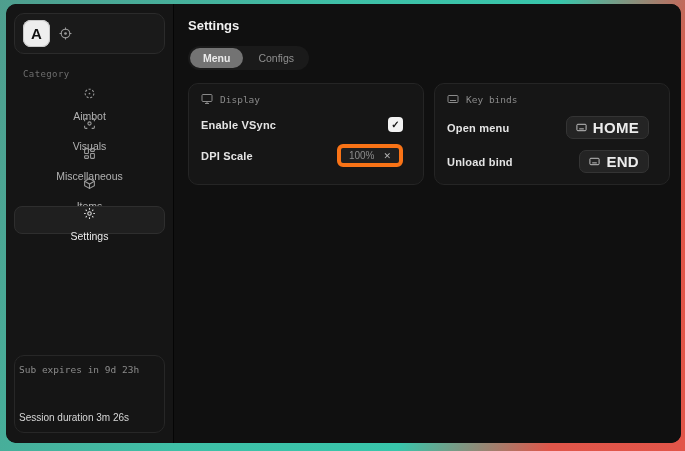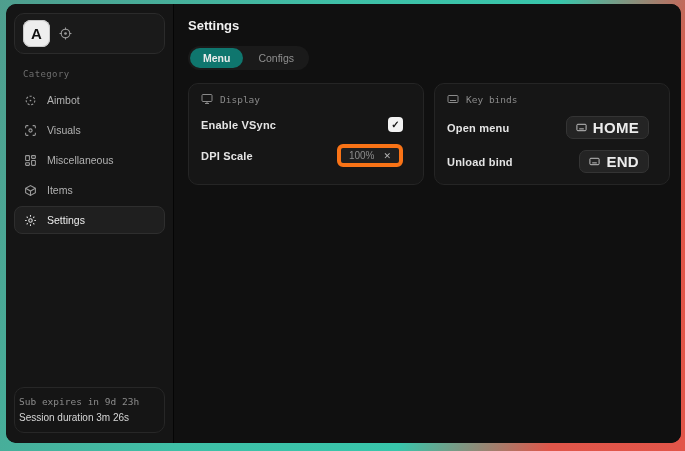--- a/index.html
+++ b/index.html
@@ -31,41 +31,41 @@
     box-shadow:inset 0 0 0 1px #c9c9c9;flex:0 0 auto;
   }
   .logo-text{flex:1;min-width:0;line-height:1.25;}
   .logo-title{color:#f2f2f2;font-size:10.5px;font-weight:bold;}
   .logo-sub{color:#969696;font-size:9.5px;}
   .logo-target{color:#9a9a9a;flex:0 0 auto;display:flex;}
   .cat-label{color:#6e6e6e;font-size:9px;margin:15px 0 7px 9px;letter-spacing:.4px;}
   .nav{display:flex;flex-direction:column;gap:2px;}
   .nav-item{
     height:26px;display:flex;align-items:center;gap:10px;padding:0 9px;
-    color:#b2b2b2;font-size:10.5px;border-radius:8px;border:1px solid transparent;cursor:pointer;
+    color:#b2b2b2;font-size:10.5px;border-radius:8px;border:1px solid transparent;cursor:pointer;flex-direction:column;
   }
   .nav-item .nico{display:flex;color:#9a9a9a;}
   .nav-item.active{background:#1f1f1f;border-color:#2e2e2e;color:#ececec;}
   .nav-item.active .nico{color:#dcdcdc;}
   .side-spacer{flex:1;}
   .sub-card{
     border:1px solid #272727;border-radius:10px;padding:7px 4px;line-height:1.55;
   }
   .sub-line1{color:#8b8b8b;font-size:9.5px;}
-  .sub-line2{color:#d6d6d6;font-size:10px;}
+  .sub-line2{color:#d6d6d6;font-size:10px;margin-top:32px;}
   
   .main{flex:1;background:#101010;padding:14px 12px 12px 14px;box-sizing:border-box;}
   .page-title{color:#f0f0f0;font-size:13px;font-weight:bold;}
   .segmented{
     display:inline-flex;background:#1a1a1a;border-radius:999px;padding:2px;margin-top:13px;gap:2px;
   }
   .seg{
     font-size:10.5px;color:#8f8f8f;padding:4px 13px;border-radius:999px;cursor:pointer;
   }
-  .seg.active{background:#0f766e;color:#ebebeb;font-weight:bold;}
+  .seg.active{background:#737373;color:#ebebeb;font-weight:bold;}
   .cards{display:flex;gap:10px;margin-top:13px;}
   .card{
     width:236px;box-sizing:border-box;background:#161616;border:1px solid #252525;
     border-radius:10px;padding:9px 20px 11px 12px;
   }
   .card-head{display:flex;align-items:center;gap:7px;color:#8a8a8a;font-size:9.5px;}
   .card-head .cico{display:flex;color:#8a8a8a;}
   .card-row{
     display:flex;align-items:center;justify-content:space-between;margin-top:11px;min-height:17px;
   }

